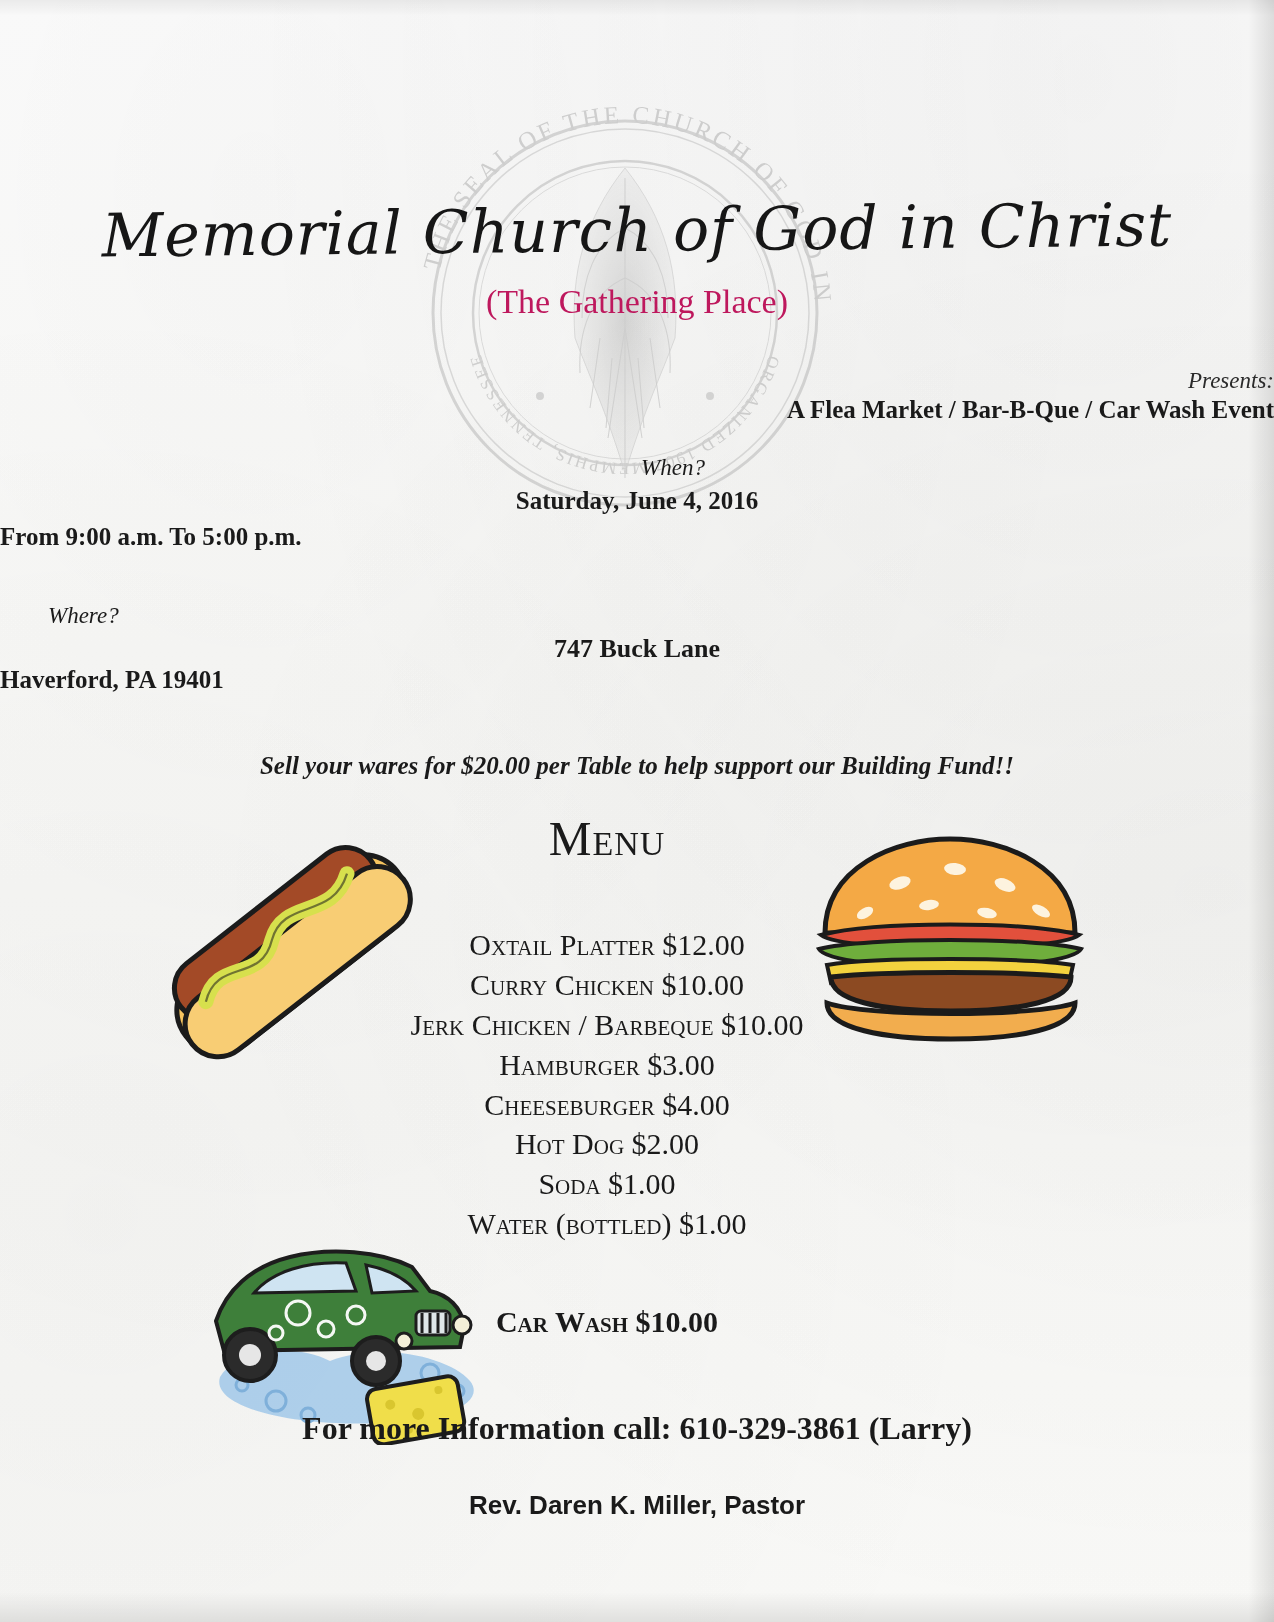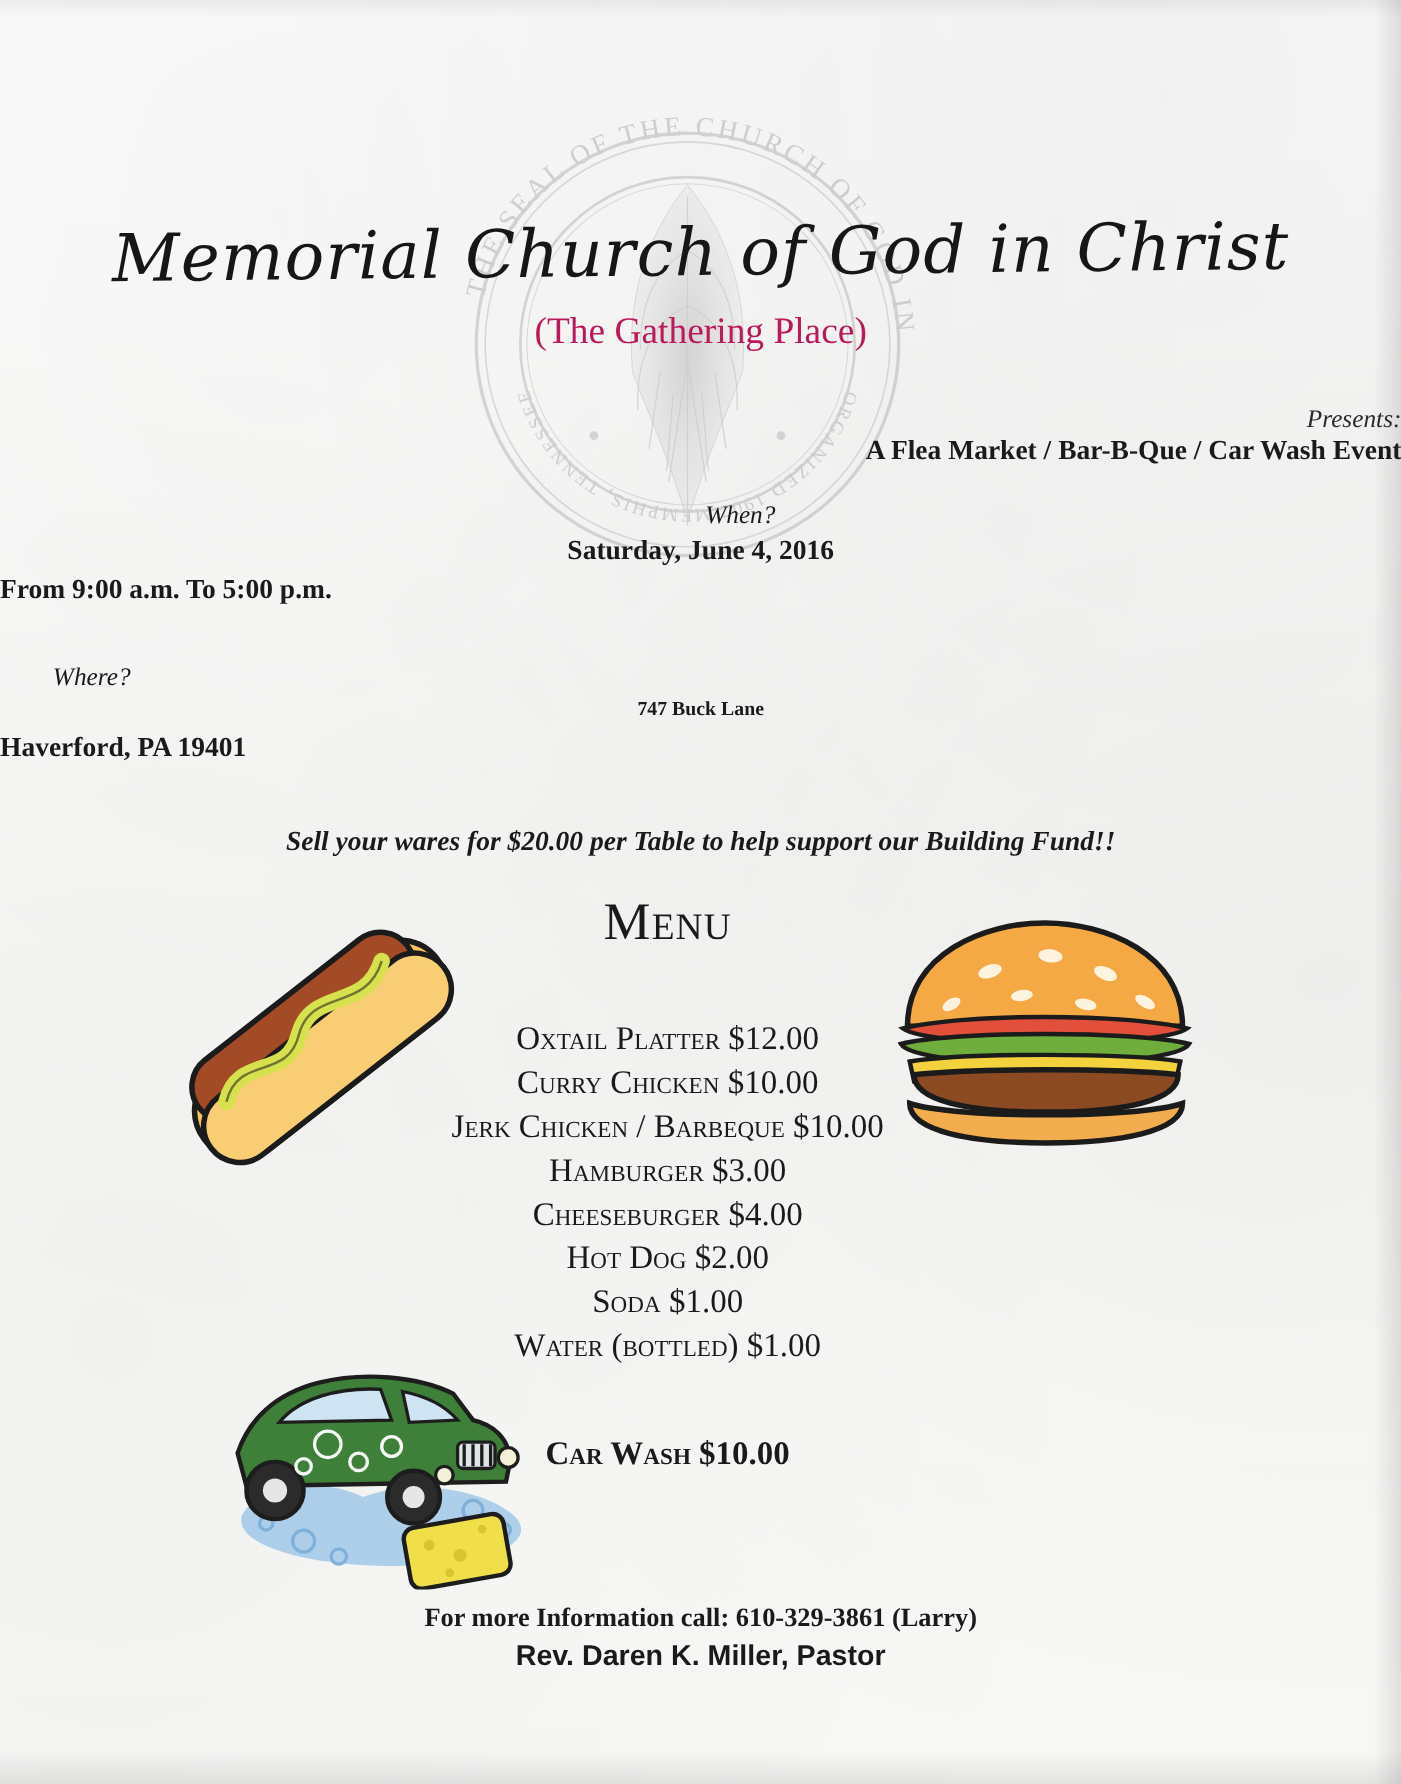--- a/index.html
+++ b/index.html
@@ -144,21 +144,21 @@
     font-size: 23px;
     font-style: italic;
     margin-left: 48px;
   }
   .where-1 {
     position: absolute;
     top: 634px;
     left: 0;
     width: 1274px;
     text-align: center;
-    font-size: 18px;
+    font-size: 26px;
     font-weight: bold;
   }
   .where-2 {
     position: absolute;
     top: 666px;
     left: 0;
     width: 1274px;
     text-align: left;
     font-size: 25px;
     font-weight: bold;
@@ -205,25 +205,25 @@
     left: 327px;
     width: 560px;
     text-align: center;
     font-size: 30px;
     font-weight: bold;
     font-variant: small-caps;
     white-space: nowrap;
   }
   .info-line {
     position: absolute;
-    top: 1458px;
-    left: 0;
-    width: 1274px;
-    text-align: center;
-    font-size: 24px;
+    top: 1410px;
+    left: 0;
+    width: 1274px;
+    text-align: center;
+    font-size: 32px;
     font-weight: bold;
   }
   .pastor-line {
     position: absolute;
     top: 1490px;
     left: 0;
     width: 1274px;
     text-align: center;
     font-size: 26px;
     font-weight: bold;

